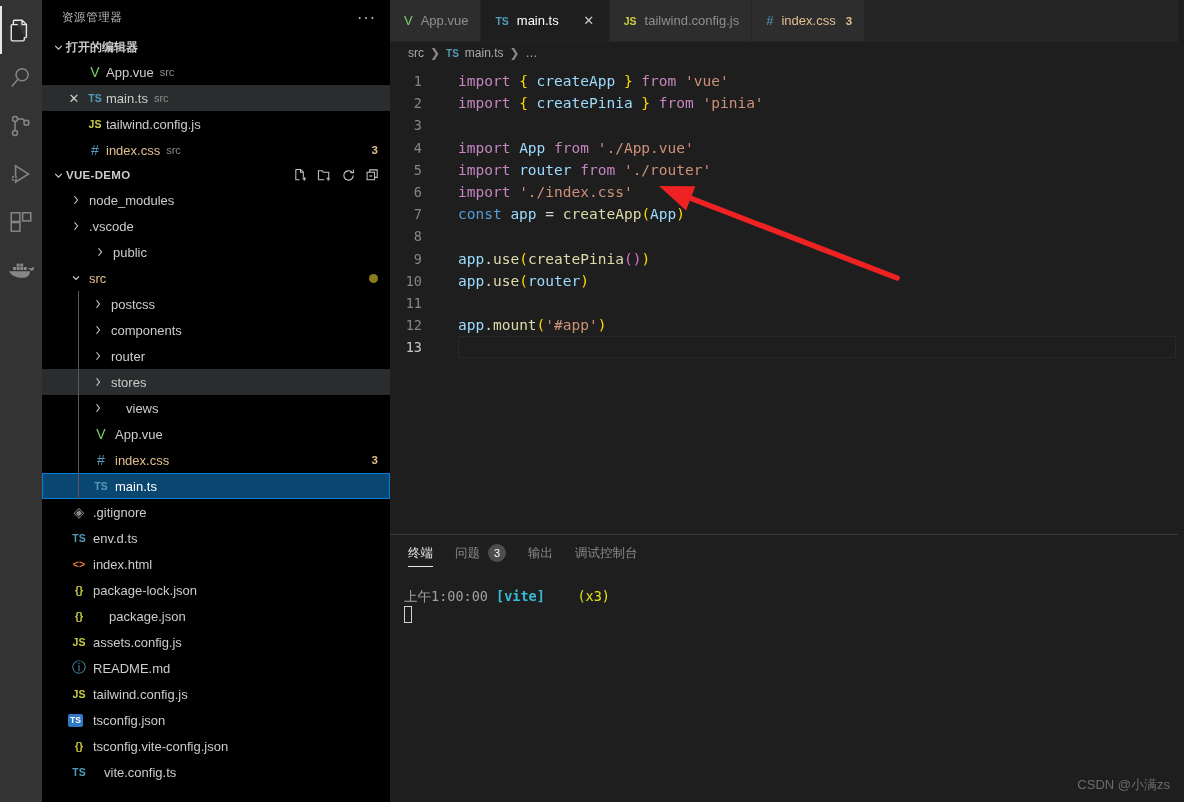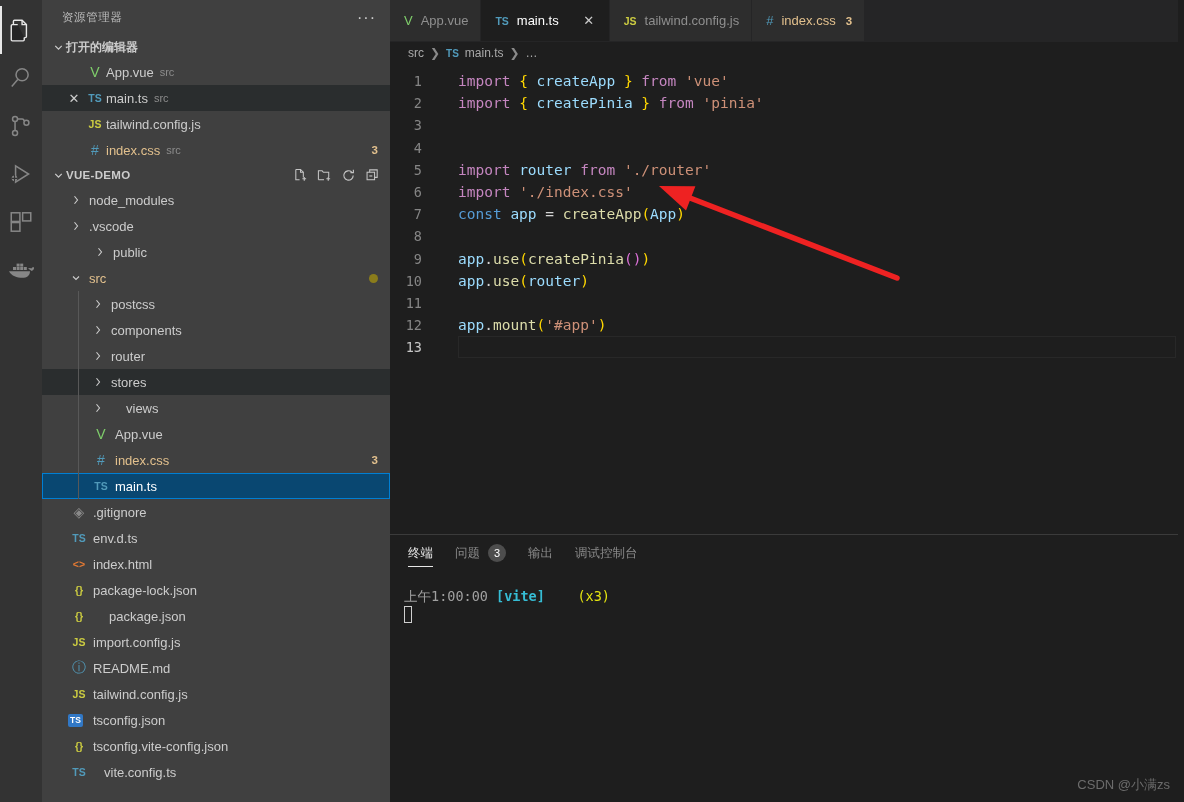--- a/index.html
+++ b/index.html
@@ -33,21 +33,21 @@
   .act-item.active { color: #e7e7e7; }
   .act-item.active::before {
     content: ""; position: absolute; left: 0; top: 0;
     width: 2px; height: 48px; background: #e7e7e7;
   }
   .act-item svg { display: block; }
 
   
   .side-bar {
     width: 348px; height: 802px;
-    background: #404040;
+    background: #000000;
     flex: 0 0 348px;
     display: flex; flex-direction: column;
     position: relative;
     overflow: hidden;
   }
   .side-title {
     height: 35px;
     display: flex; align-items: center; justify-content: space-between;
     padding: 0 14px 0 20px;
     color: #bbbbbb;
@@ -514,21 +514,21 @@
           <div class="row" style="padding-left: 26px;">
             <span class="ficon" style="color: rgb(203, 203, 65);">{}</span>
             <span style="color: rgb(204, 204, 204); margin-left: 3px;">package-lock.json</span>
           </div>
           <div class="row" style="padding-left: 26px;">
             <span class="ficon" style="color: rgb(203, 203, 65);">{}</span>
             <span style="color: rgb(204, 204, 204); margin-left: 19px;">package.json</span>
           </div>
           <div class="row" style="padding-left: 26px;">
             <span class="ficon" style="color: rgb(203, 203, 65);">JS</span>
-            <span style="color: rgb(204, 204, 204); margin-left: 3px;">import.config.js</span>
+            <span style="color: rgb(204, 204, 204); margin-left: 3px;">assets.config.js</span>
           </div>
           <div class="row" style="padding-left: 26px;">
             <span class="ficon big" style="color: rgb(81, 154, 186);">ⓘ</span>
             <span style="color: rgb(204, 204, 204); margin-left: 3px;">README.md</span>
           </div>
           <div class="row" style="padding-left: 26px;">
             <span class="ficon" style="color: rgb(203, 203, 65);">JS</span>
             <span style="color: rgb(204, 204, 204); margin-left: 3px;">tailwind.config.js</span>
           </div>
           <div class="row" style="padding-left: 26px;">
@@ -588,20 +588,21 @@
         <div class="code-line">
           <span class="ln">2</span>
           <span class="code-txt"><span class="t-kw">import</span><span class="t-plain"> </span><span class="t-br-y">{</span><span class="t-var"> createPinia </span><span class="t-br-y">}</span><span class="t-plain"> </span><span class="t-kw">from</span><span class="t-plain"> </span><span class="t-str">'pinia'</span></span>
         </div>
         <div class="code-line">
           <span class="ln">3</span>
           <span class="code-txt"></span>
         </div>
         <div class="code-line">
           <span class="ln">4</span>
+          <span class="code-txt"><span class="t-kw">import</span><span class="t-plain"> </span><span class="t-var">App</span><span class="t-plain"> </span><span class="t-kw">from</span><span class="t-plain"> </span><span class="t-str">'./App.vue'</span></span>
         </div>
         <div class="code-line">
           <span class="ln">5</span>
           <span class="code-txt"><span class="t-kw">import</span><span class="t-plain"> </span><span class="t-var">router</span><span class="t-plain"> </span><span class="t-kw">from</span><span class="t-plain"> </span><span class="t-str">'./router'</span></span>
         </div>
         <div class="code-line">
           <span class="ln">6</span>
           <span class="code-txt"><span class="t-kw">import</span><span class="t-plain"> </span><span class="t-str">'./index.css'</span></span>
         </div>
         <div class="code-line">

